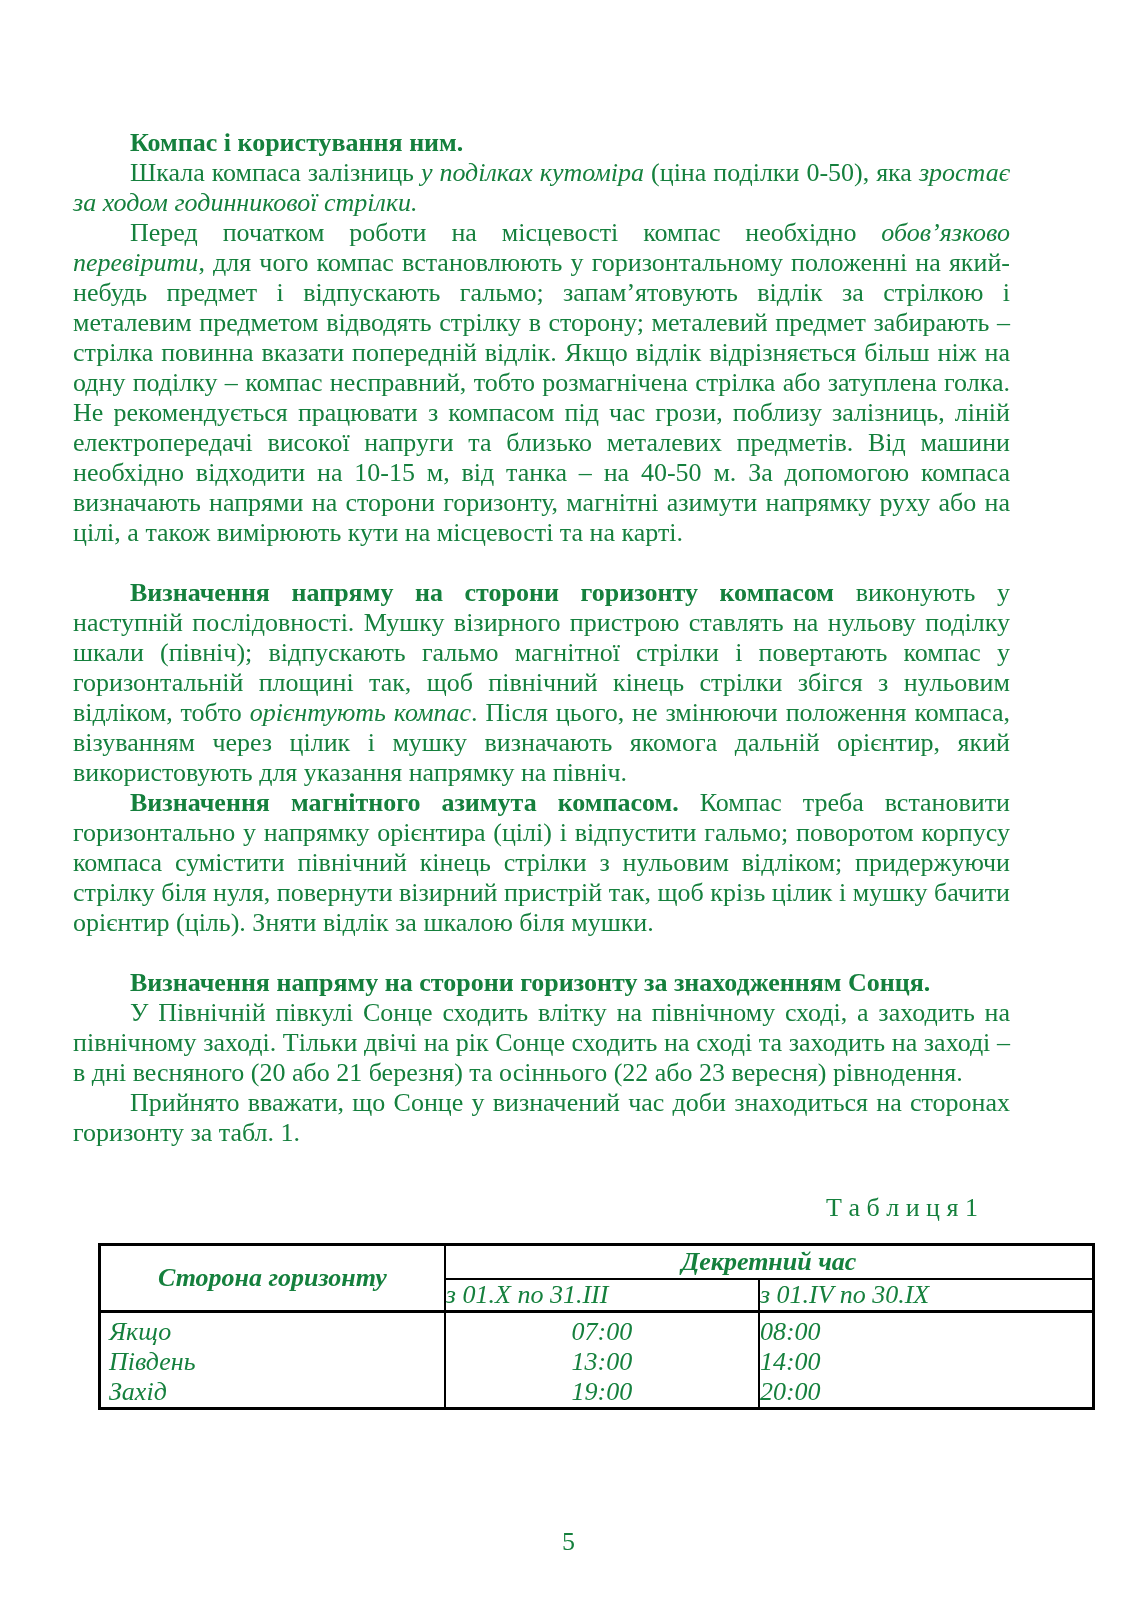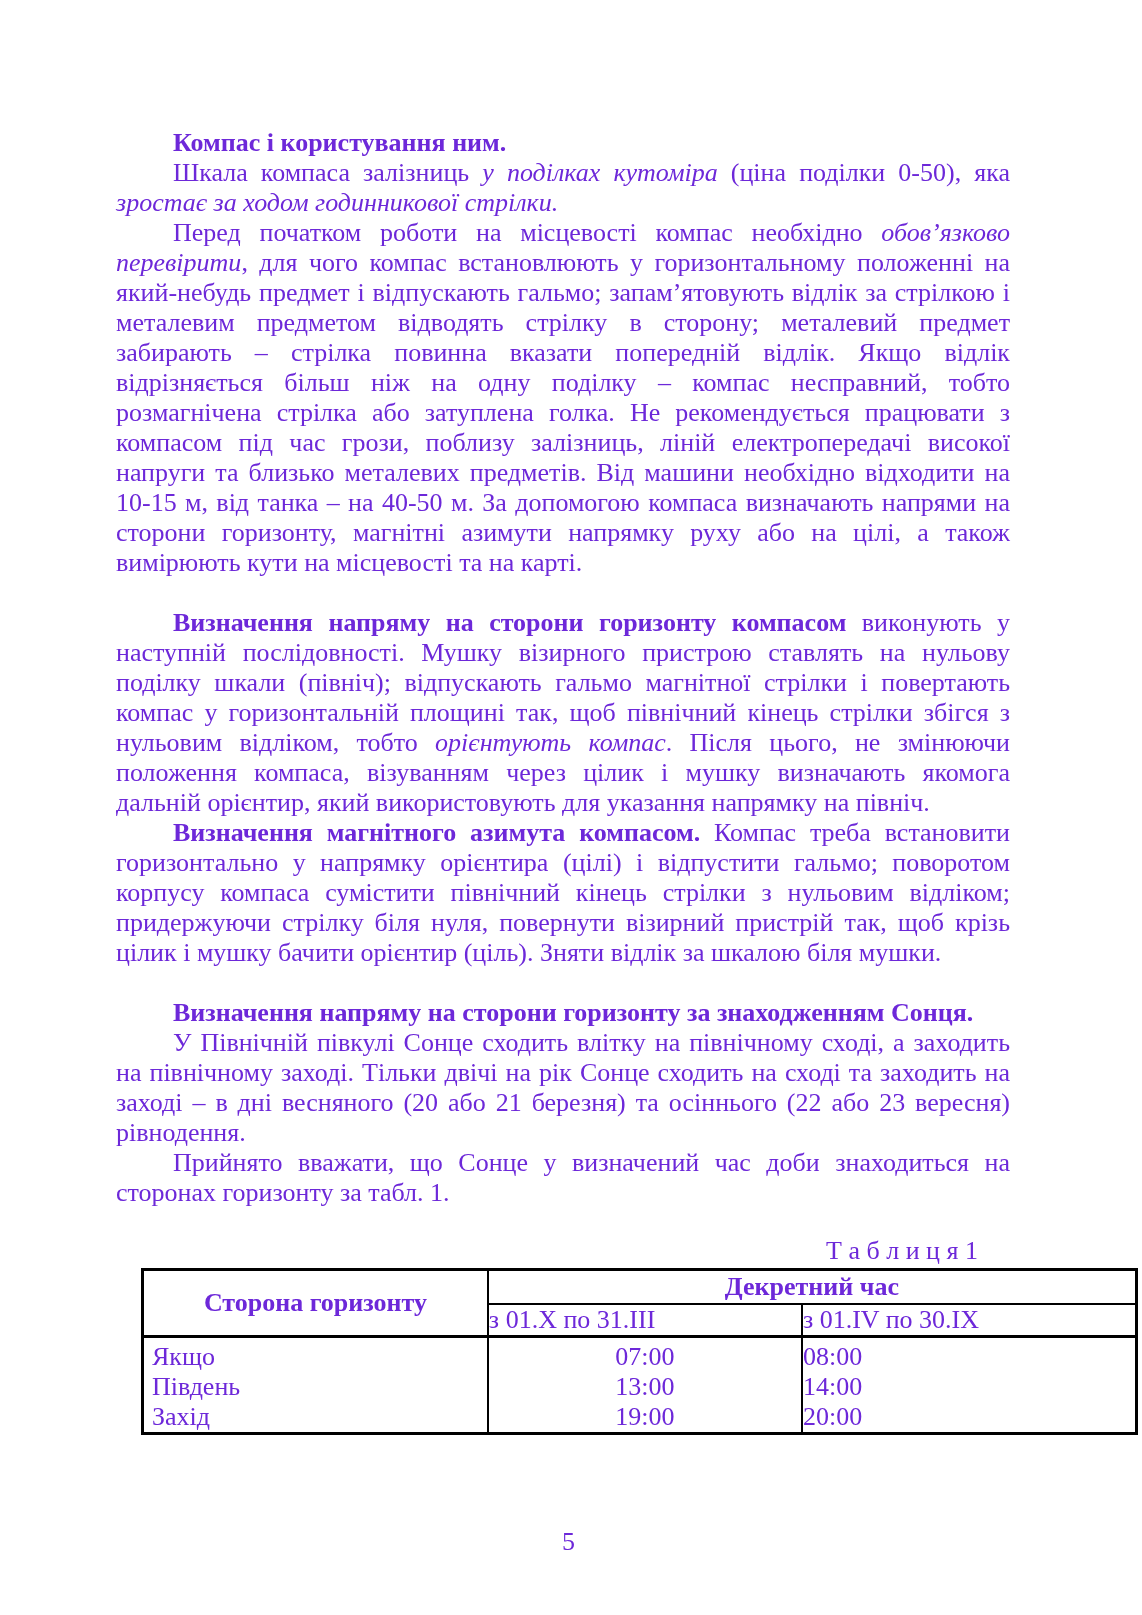--- a/index.html
+++ b/index.html
@@ -5,51 +5,52 @@
   html, body {
     margin: 0;
     padding: 0;
     background: #ffffff;
   }
   .page {
     position: relative;
     width: 1142px;
     height: 1615px;
     box-sizing: border-box;
-    padding: 128px 132px 0 116px;
+    padding: 128px 132px 0 73px;
     background: #ffffff;
-    color: #6d28d9;
+    color: #15803d;
     font-family: "Liberation Serif", "DejaVu Serif", serif;
     font-size: 26px;
     line-height: 30px;
   }
   .para {
     margin: 0;
     text-indent: 57px;
     text-align: justify;
   }
   .bold { font-weight: bold; }
   .italic { font-style: italic; margin-top: 24px; }
   .bolditalic { font-weight: bold; }
   .gap-before { margin-top: 30px; }
 
   .table-caption {
-    margin-top: 28px;
+    margin-top: 45px;
     text-align: right;
     text-indent: 0;
     padding-right: 32px;
   }
 
   table.horizon {
     border-collapse: collapse;
     border: 3px solid #000;
     margin-left: 25px;
-    margin-top: 2px;
+    margin-top: 20px;
     table-layout: fixed;
     width: 997px;
+    font-style: italic;
   }
   .horizon th, .horizon td {
     font-size: 26px;
     line-height: 30px;
     padding: 0;
     overflow: hidden;
   }
   .horizon .col-side   { width: 287px; }
   .horizon .col-winter { width: 261px; }
   .horizon .col-summer { width: 278px; }

